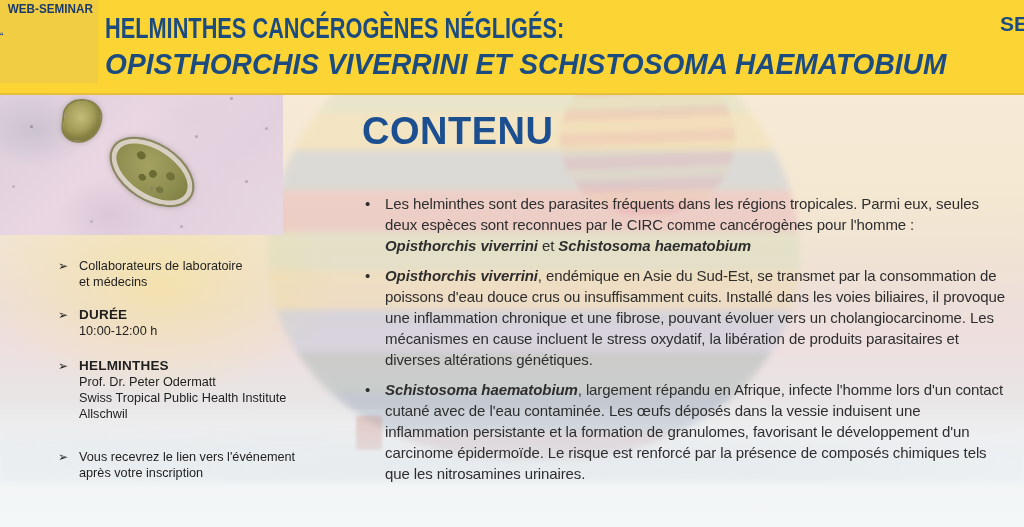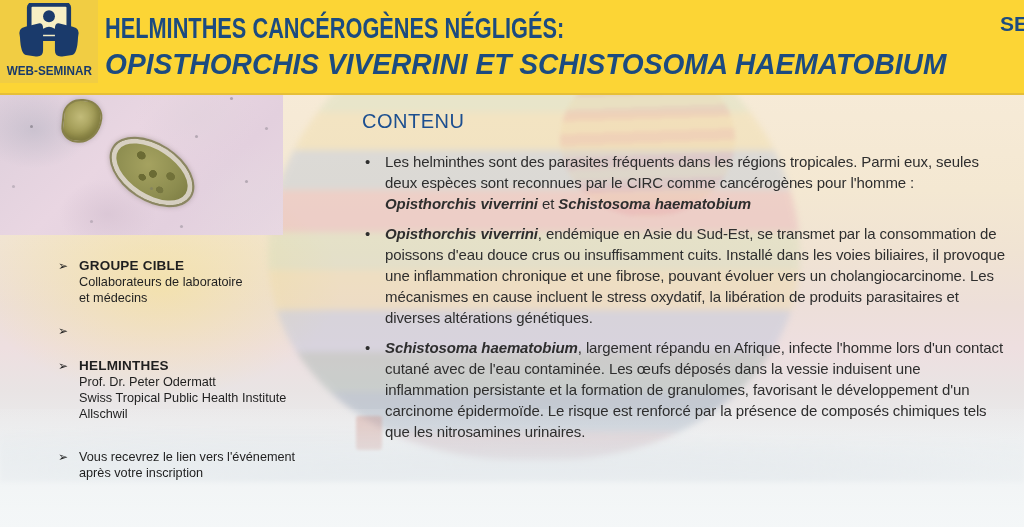--- a/index.html
+++ b/index.html
@@ -27,21 +27,21 @@
     background:#c26a5a;opacity:.32;filter:blur(1.5px);border-radius:3px;}
   .ridge{position:absolute;left:0;right:0;top:392px;height:90px;filter:blur(2px);
     background:radial-gradient(120% 100% at 28% 100%,rgba(178,190,202,.38),transparent 62%),
                radial-gradient(100% 92% at 76% 100%,rgba(178,190,202,.3),transparent 56%);}
   .haze{position:absolute;left:0;right:0;bottom:0;height:118px;
     background:linear-gradient(180deg,rgba(242,245,246,.15),rgba(244,247,248,.92));}
   
   header{position:absolute;top:0;left:0;right:0;height:95px;background:#FCD535;z-index:3;
     display:flex;overflow:hidden;border-bottom:2px solid rgba(205,165,60,.45);box-sizing:border-box;}
   .logo-block{width:98px;height:83px;background:#F1CD43;flex:0 0 auto;
-    display:flex;flex-direction:column;align-items:center;justify-content:flex-start;padding-top:3px;box-sizing:border-box;}
+    display:flex;flex-direction:row;align-items:flex-start;justify-content:flex-start;padding-top:3px;box-sizing:border-box;}
   .logo-label{font-size:13px;font-weight:bold;color:#1A3A6B;transform:scaleX(.9);white-space:nowrap;margin-top:-2px;}
   .titles{padding:10px 0 0 7px;color:#1C4B80;}
   .t1{font-weight:bold;font-size:29px;line-height:36px;transform:scaleX(.75);transform-origin:0 50%;white-space:nowrap;}
   .t2{font-weight:bold;font-style:italic;font-size:29px;line-height:36px;transform:scaleX(.97);transform-origin:0 50%;white-space:nowrap;}
   .hdr-right{position:absolute;right:-4px;top:12px;font-size:21px;font-weight:bold;color:#1C4B80;}
   
   .micrograph{position:absolute;left:0;top:95px;width:283px;height:140px;z-index:2;overflow:hidden;
     background:
       radial-gradient(80px 55px at 12% 25%,rgba(175,175,190,.45),transparent 70%),
       radial-gradient(90px 60px at 70% 15%,rgba(225,210,220,.6),transparent 70%),
@@ -72,22 +72,22 @@
   .sidebar{position:absolute;left:58px;top:258px;width:300px;z-index:2;color:#1F1F1F;}
   .sb-item{display:flex;gap:11px;}
   .sb-item:nth-child(1){margin-bottom:17px;}
   .sb-item:nth-child(2){margin-bottom:19px;}
   .sb-item:nth-child(3){margin-bottom:27px;}
   .sb-arrow{font-size:12px;line-height:16px;flex:0 0 auto;}
   .sb-label{font-weight:bold;font-size:13.5px;line-height:16px;letter-spacing:.2px;}
   .sb-line{font-size:13.5px;line-height:16px;transform:scaleX(.94);transform-origin:0 50%;white-space:nowrap;}
   
   .content{position:absolute;left:362px;top:110px;width:660px;z-index:2;}
-  .content h2{margin:0;font-size:20px;font-weight:normal;color:#1C4F90;letter-spacing:.5px;}
-  .bullets{list-style:none;margin:18px 0 0 0;padding:0;width:645px;}
+  .content h2{margin:0;font-size:38px;font-weight:bold;color:#1C4F90;letter-spacing:.5px;}
+  .bullets{list-style:none;margin:40px 0 0 0;padding:0;width:645px;}
   .bullets li{position:relative;padding-left:23px;margin-bottom:9px;
     font-size:15px;line-height:21px;color:#2E2E2E;letter-spacing:-.1px;}
   .bullets li::before{content:"•";position:absolute;left:3px;top:0;color:#2E2E2E;}
   .bi{font-weight:bold;font-style:italic;}
 </style>
 </head>
 <body>
 
 <div class="slide">
 
@@ -124,27 +124,30 @@
   <div class="micrograph">
     <div class="egg egg-small"></div>
     <div class="egg egg-large"></div>
     <div class="speck" style="left:30px;top:30px;"></div>
   </div>
 
   <aside class="sidebar">
       <div class="sb-item">
         <span class="sb-arrow">➢</span>
         <div class="sb-body">
-          <div class="sb-label">GROUPE CIBLE</div>
           <div class="sb-line">Collaborateurs de laboratoire</div>
           <div class="sb-line">et médecins</div>
         </div>
       </div>
       <div class="sb-item">
         <span class="sb-arrow">➢</span>
+        <div class="sb-body">
+          <div class="sb-label">DURÉE</div>
+          <div class="sb-line">10:00-12:00 h</div>
+        </div>
       </div>
       <div class="sb-item">
         <span class="sb-arrow">➢</span>
         <div class="sb-body">
           <div class="sb-label">HELMINTHES</div>
           <div class="sb-line">Prof. Dr. Peter Odermatt</div>
           <div class="sb-line">Swiss Tropical Public Health Institute</div>
           <div class="sb-line">Allschwil</div>
         </div>
       </div>

